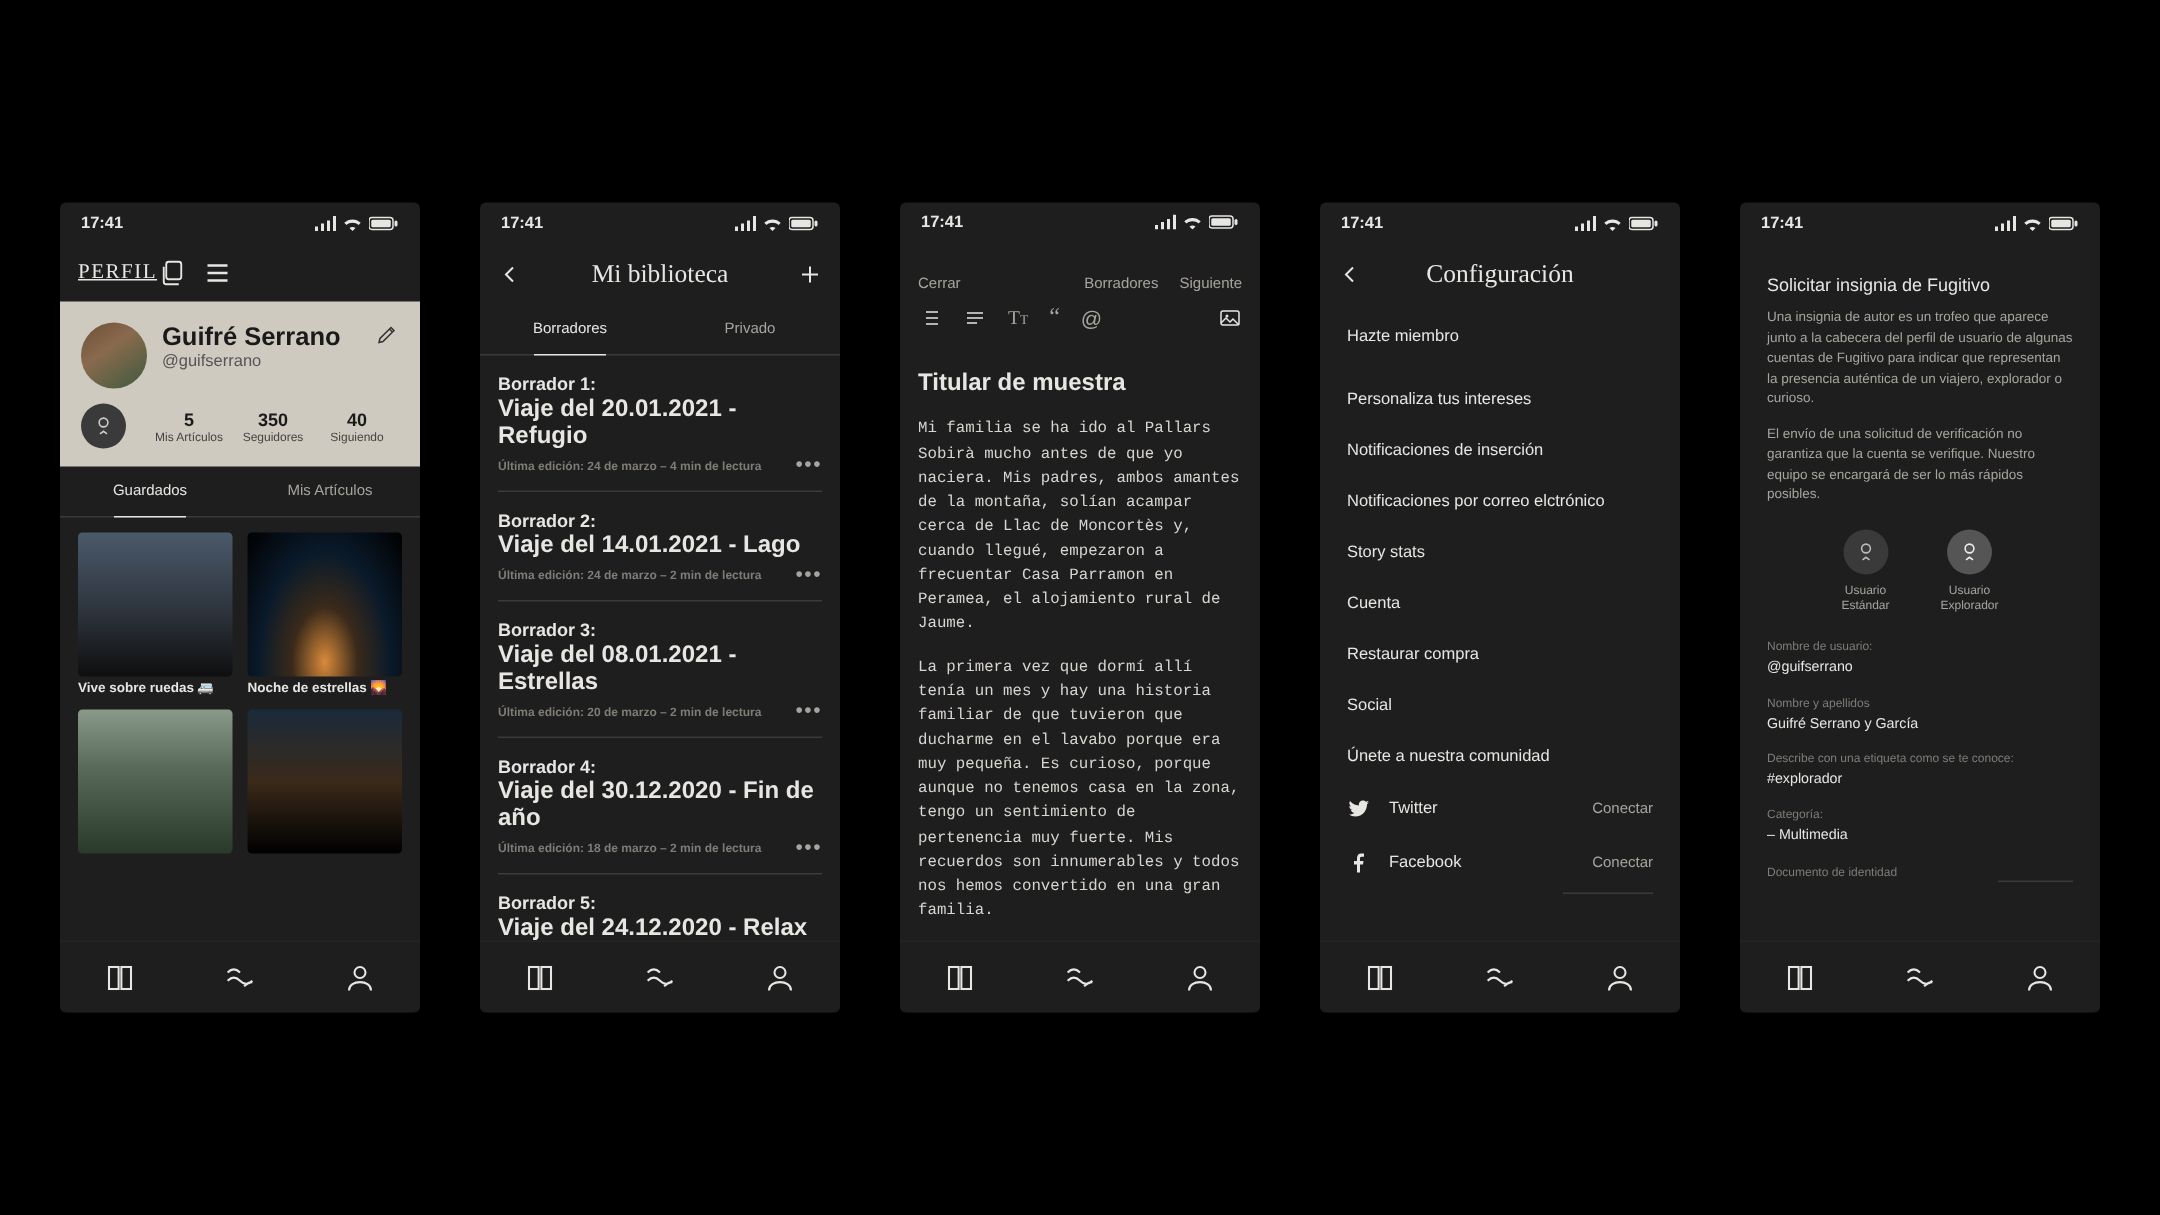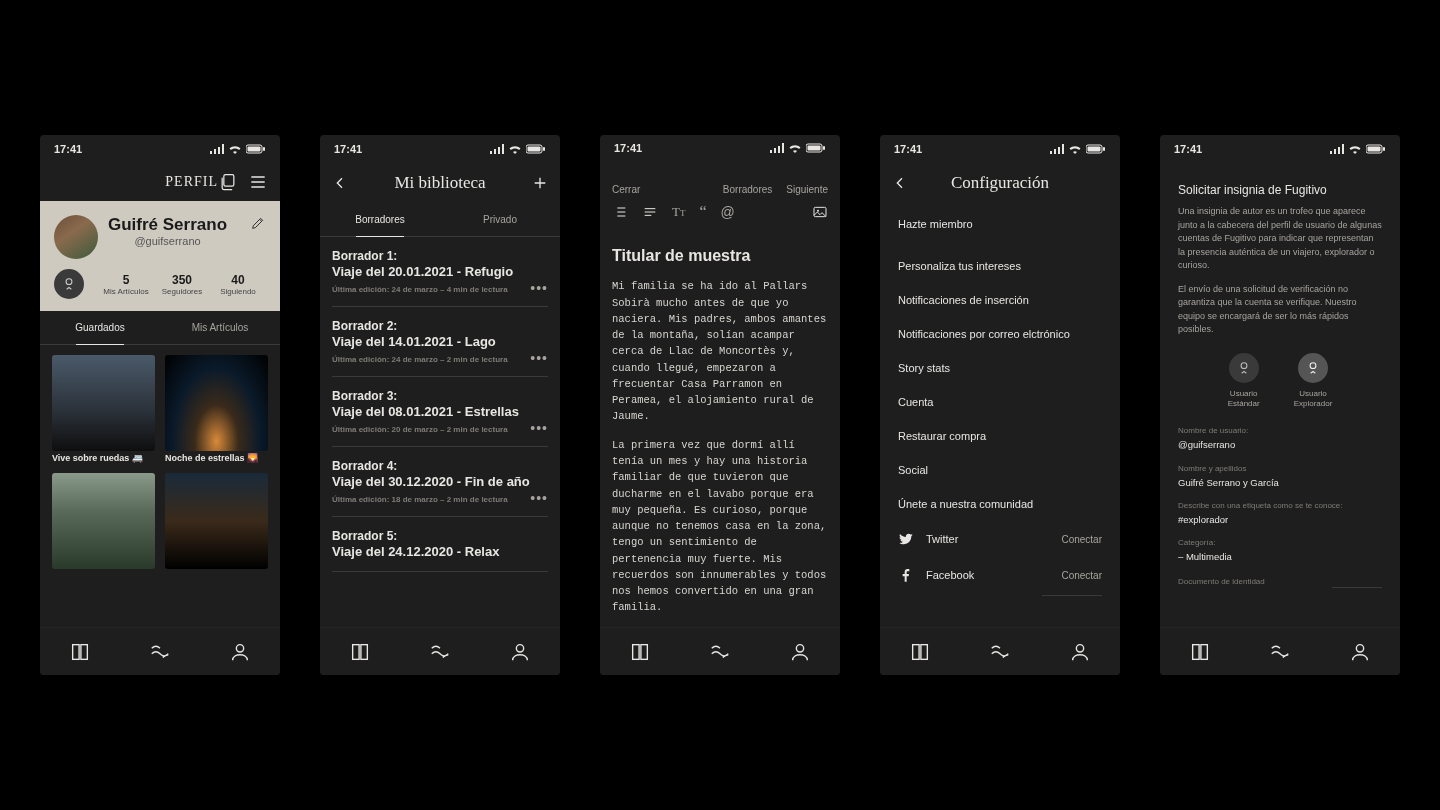--- a/index.html
+++ b/index.html
@@ -44,33 +44,34 @@
   
   .navbar{
     position:absolute;bottom:0;left:0;right:0;height:48px;
     background:var(--phone);
     display:flex;align-items:center;justify-content:space-around;
     border-top:1px solid rgba(255,255,255,0.03);
   }
   .nav-icon{width:22px;height:22px;color:var(--text);}
   
   .s1-hdr{
-    height:38px;display:flex;align-items:center;justify-content:flex-end;
+    height:38px;display:flex;align-items:center;justify-content:flex-start;
     padding:0 12px;
+    text-decoration:underline;
   }
   .s1-title{font-family:"Didot","Bodoni MT","Times New Roman",serif;font-size:14px;letter-spacing:1px;}
   .s1-icons{display:flex;gap:10px;}
   .icon20{width:20px;height:20px;color:var(--text);}
   .icon16{width:16px;height:16px;color:var(--text);}
   .profile-card{
     background:var(--phone-light);color:#222;
     padding:14px 14px 12px;
     display:flex;flex-direction:column;gap:10px;
   }
-  .pc-top{display:flex;align-items:flex-start;gap:10px;text-align:center;}
+  .pc-top{display:flex;align-items:flex-start;gap:10px;}
   .avatar{
     width:44px;height:44px;border-radius:50%;
     background:linear-gradient(145deg,#6b4f3a 0%,#8a6a4d 40%,#3d5a3d 100%);
     flex-shrink:0;
   }
   .pc-name{font-size:17px;font-weight:600;color:#1a1a1a;}
   .pc-handle{font-size:11px;color:#555;}
   .pc-edit{margin-left:auto;}
   .pc-stats{display:flex;align-items:center;gap:0;}
   .badge-circle{
@@ -93,21 +94,21 @@
   .thumb-cap{font-size:9px;color:var(--text);margin-top:2px;font-weight:600;}
   
   .s-hdr{
     height:40px;display:flex;align-items:center;justify-content:space-between;
     padding:0 12px;
   }
   .s-hdr-title{font-family:"Didot","Bodoni MT","Times New Roman",serif;font-size:17px;}
   .draft-list{flex:1;overflow:hidden;padding:0 12px;}
   .draft{padding:12px 0;border-bottom:1px solid var(--divider);position:relative;}
   .draft-label{font-size:12px;font-weight:700;}
-  .draft-title{font-size:13px;font-weight:700;margin-top:1px;}
+  .draft-title{font-size:16px;font-weight:700;margin-top:1px;}
   .draft-meta{font-size:8px;color:var(--text-faint);margin-top:6px;font-weight:bold;}
   .draft-dots{position:absolute;right:0;bottom:10px;color:var(--text-dim);font-size:14px;letter-spacing:1px;}
   
   .ed-top{height:36px;display:flex;align-items:flex-end;justify-content:space-between;padding:0 12px;font-size:10px;color:var(--text-dim);}
   .ed-top-right{display:flex;gap:14px;}
   .ed-toolbar{height:34px;display:flex;align-items:center;gap:14px;padding:0 12px;color:var(--text-dim);}
   .ed-toolbar .sp{flex:1;}
   .ed-body{padding:8px 12px;font-size:10.5px;line-height:1.55;color:var(--text);overflow:hidden;}
   .ed-h1{font-size:16px;font-weight:700;margin:8px 0 10px;}
   .ed-p{margin-bottom:12px;color:#d8d5d0;font-family:Liberation Mono, monospace;}

